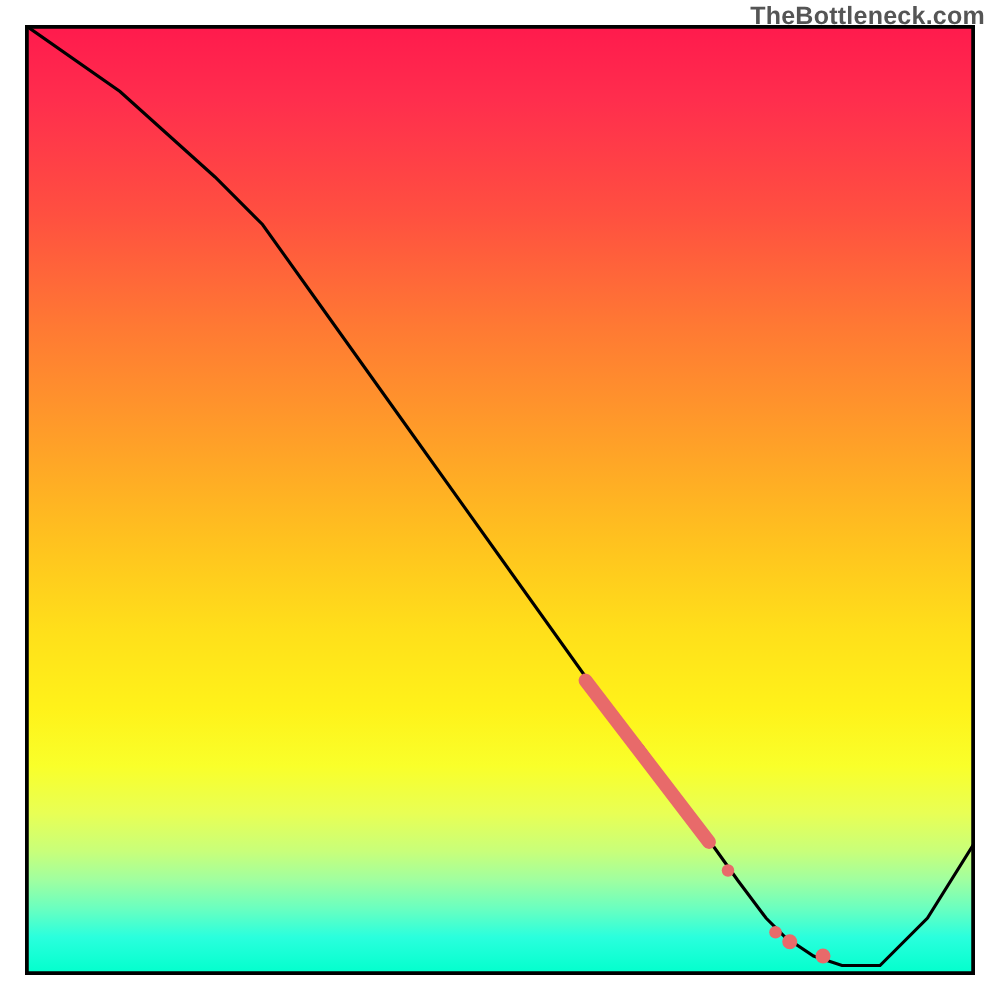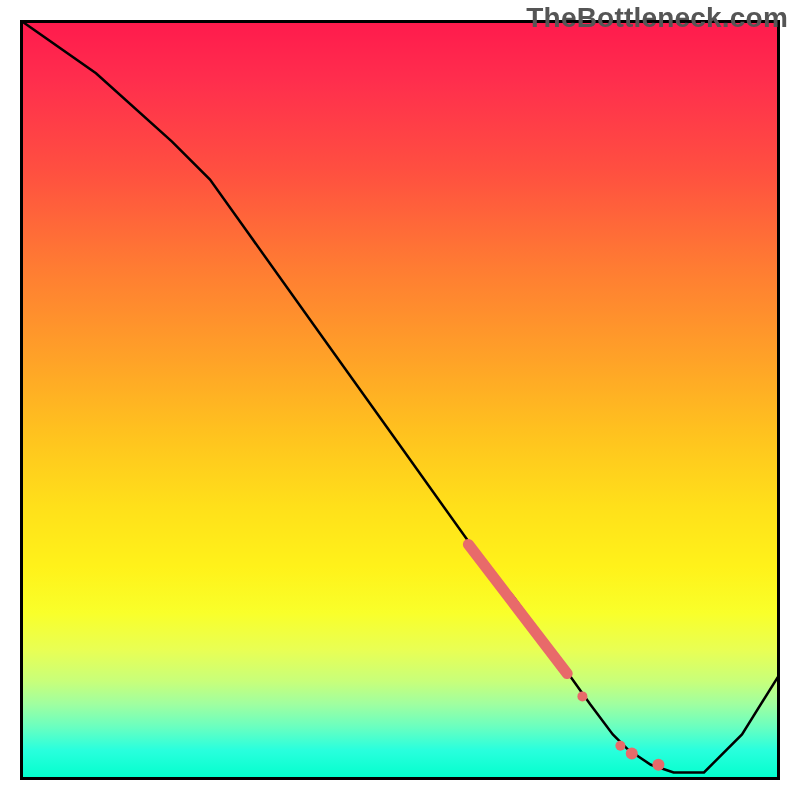--- a/index.html
+++ b/index.html
@@ -36,21 +36,21 @@
       #a0ffa0 90%,
       #6affc0 93%,
       #2affdd 96%,
       #00ffcc 100%
     );
   }
   .watermark {
     position: absolute;
     top: 2px;
     right: 12px;
-    font-size: 28px;
+    font-size: 20px;
     font-weight: bold;
     color: #555;
     letter-spacing: 0.2px;
     z-index: 10;
   }
   .frame {
     position: absolute;
     top: 20px;
     left: 20px;
     width: 760px;

